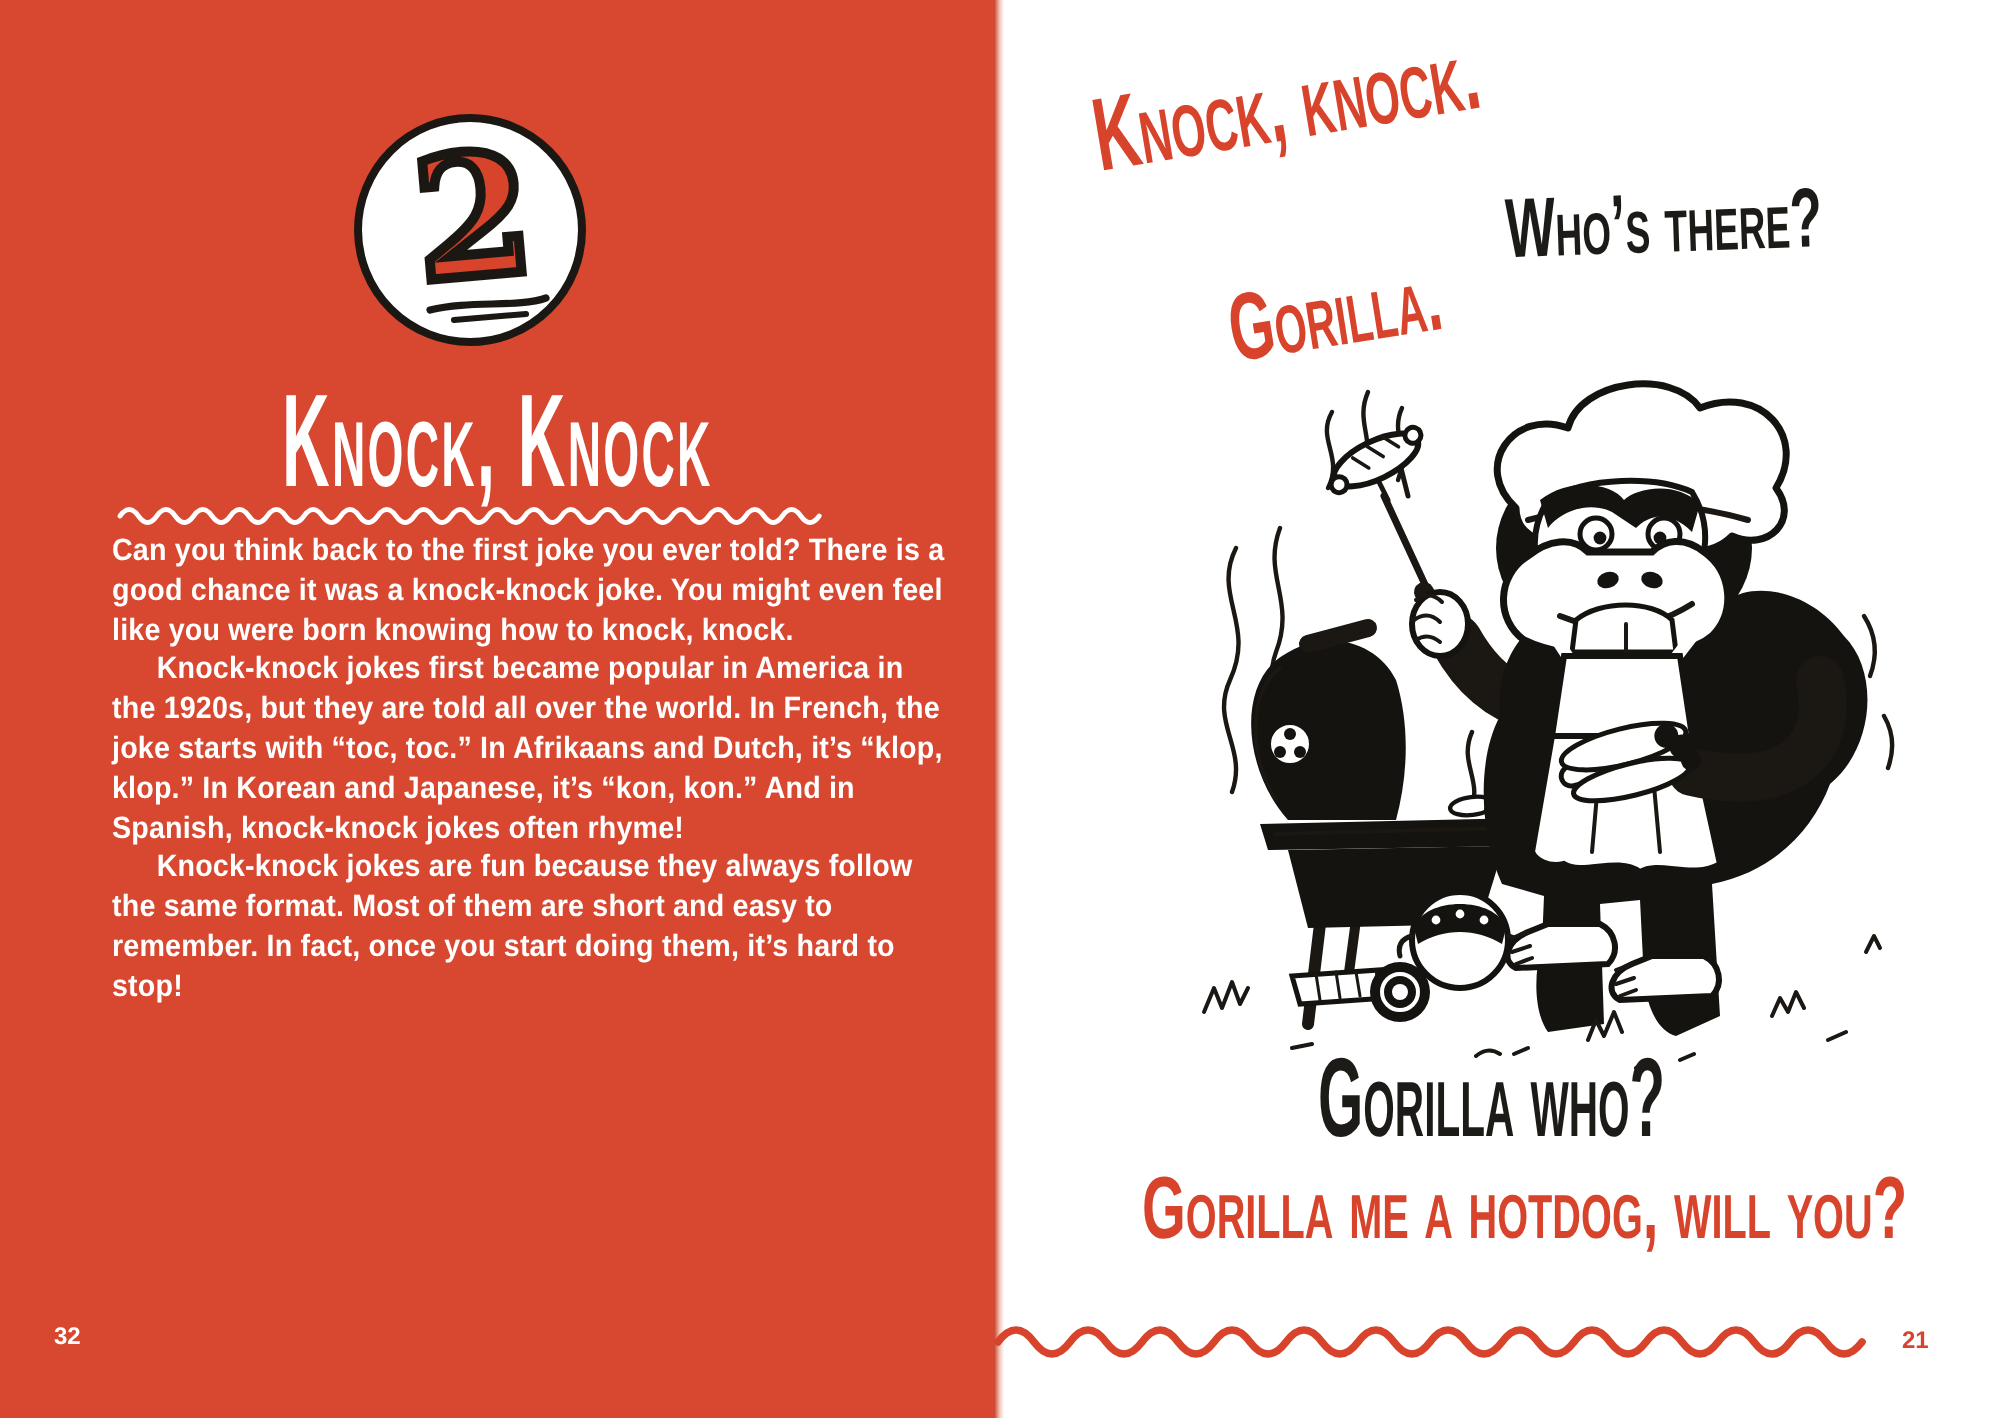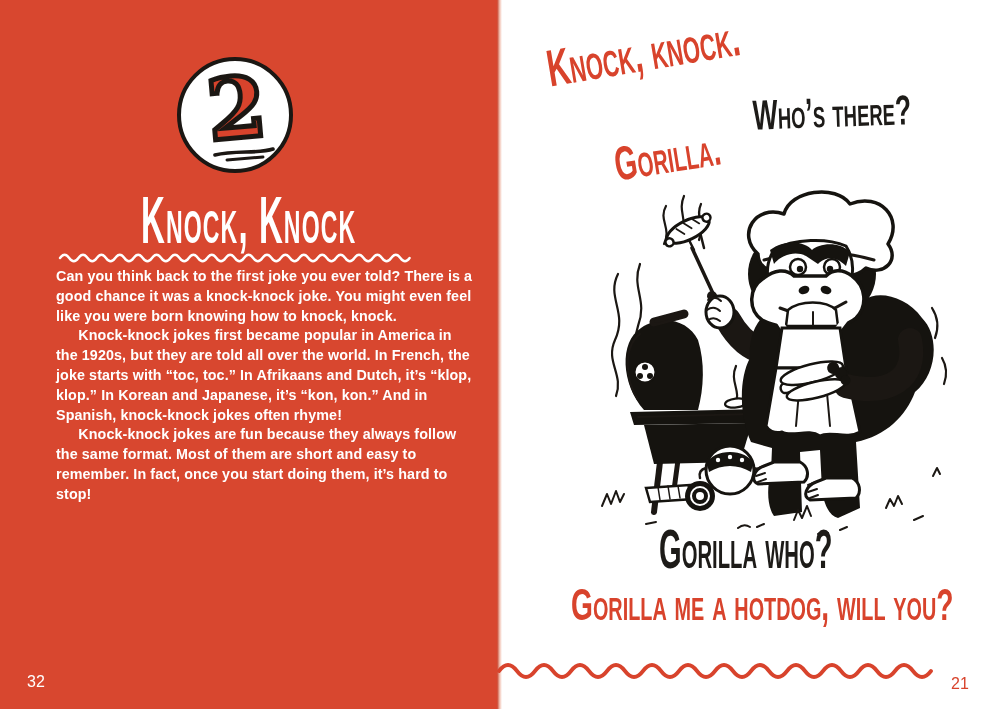--- a/index.html
+++ b/index.html
@@ -41,21 +41,21 @@
   .wavy-left { position:absolute; left:58px; top:249px; }
   .intro {
     position:absolute; left:56px; top:266px; width:452px;
     transform:scale(0.93,1); transform-origin:left top;
     color:#ffffff; font-weight:700; font-size:15.4px; line-height:19.8px;
     letter-spacing:0.1px;
   }
   .intro p { margin:0; }
   .intro p.ind { text-indent:24px; }
   .pagenum {
-    position:absolute; font-weight:400; font-size:16px; line-height:1;margin-top:12px;
+    position:absolute; font-weight:700; font-size:12px; line-height:1;
   }
   .pn-left { left:27px; top:662px; color:#ffffff; }
   .pn-right { left:951px; top:664px; color:#d8432c; }
   
   .page-right {
     position:absolute; left:502px; top:0; width:498px; height:709px;
     background:#ffffff;
   }
   .h {
     position:absolute; font-variant:small-caps; font-weight:700;

